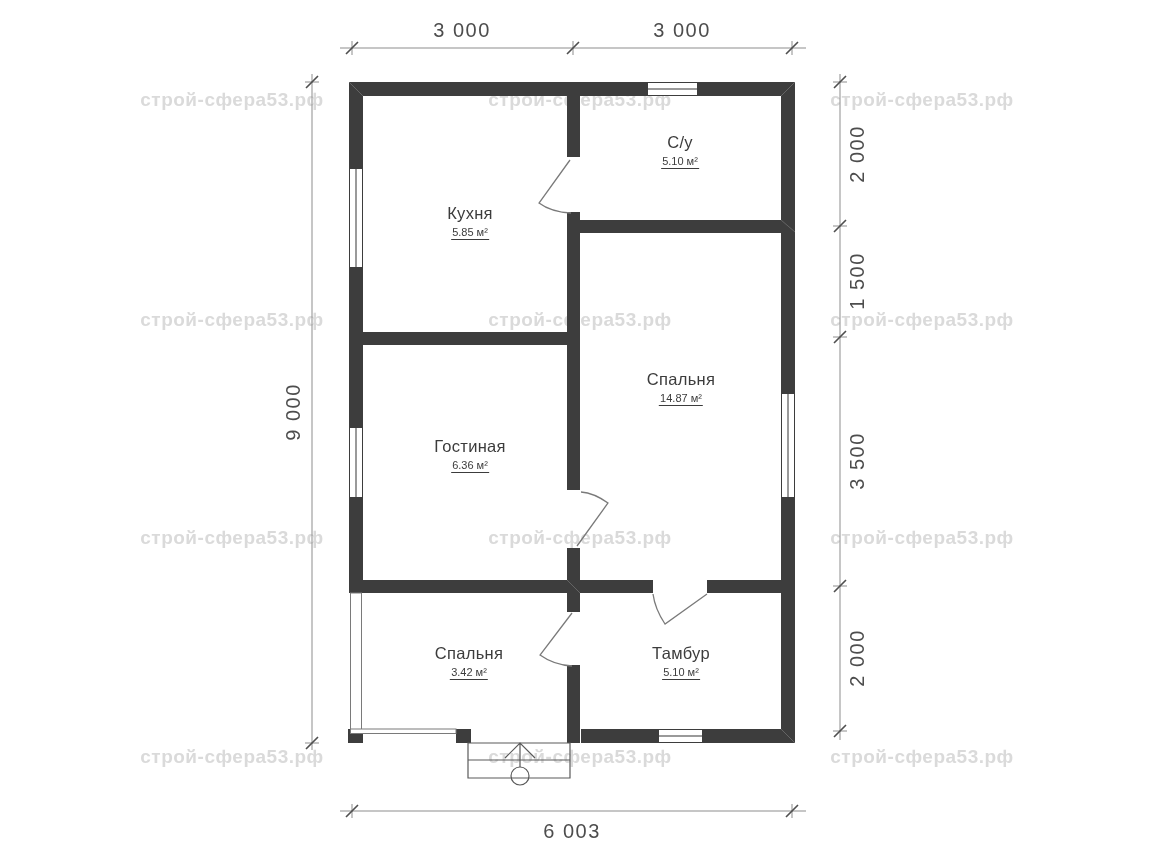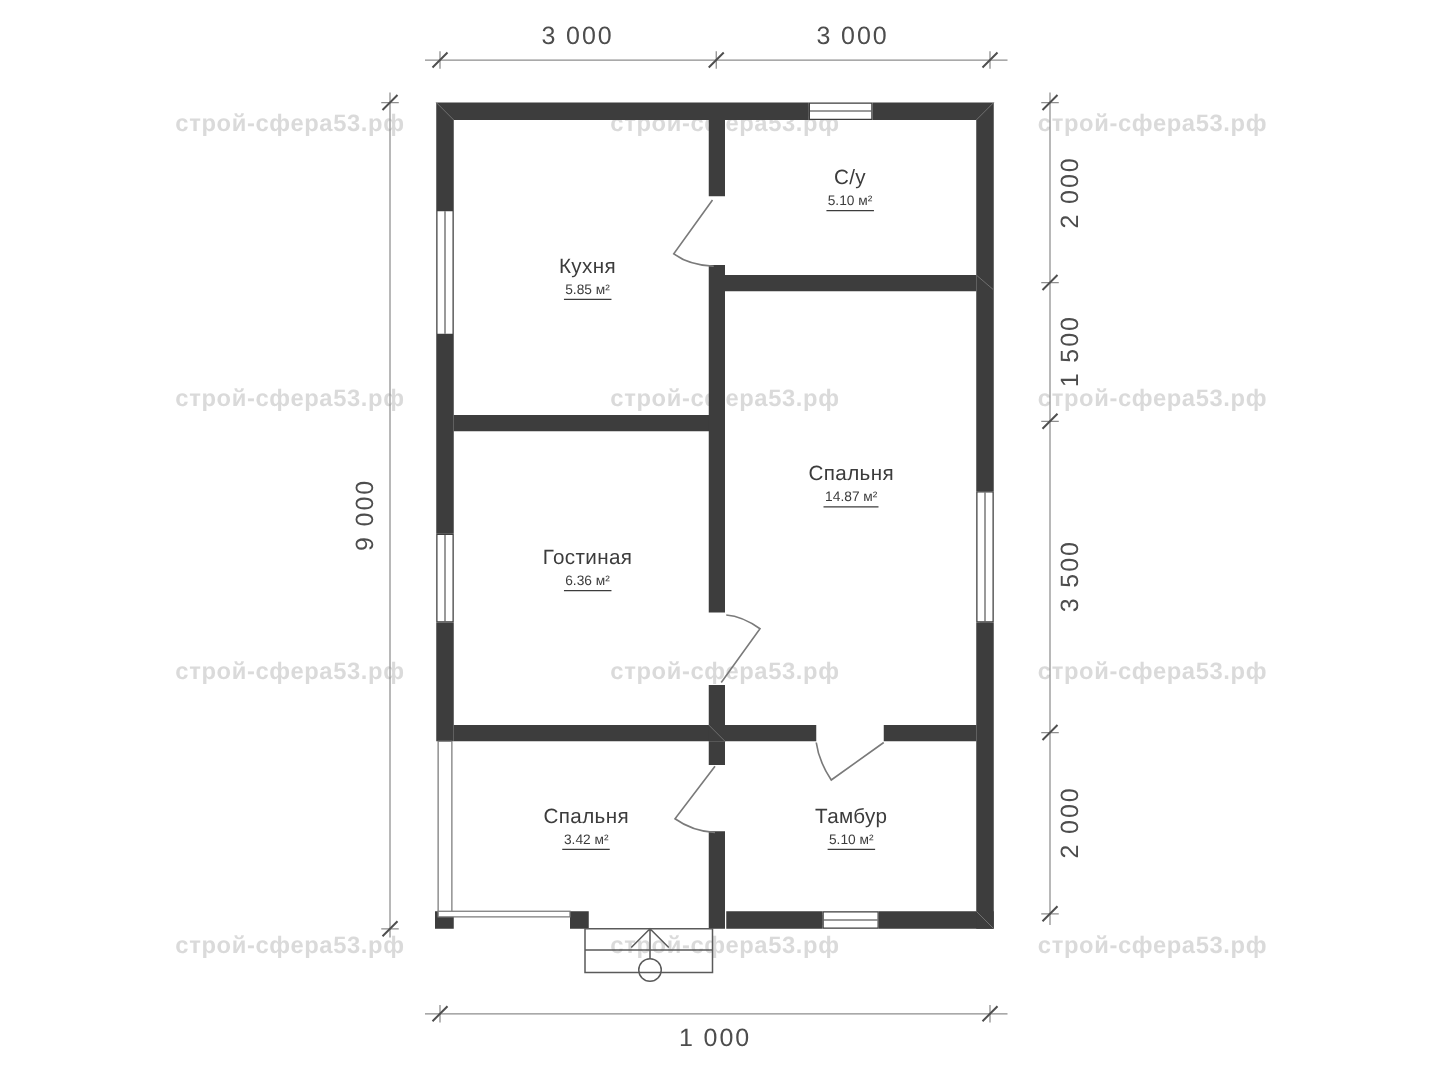--- a/index.html
+++ b/index.html
@@ -163,15 +163,15 @@
       <div class="rarea">5.10 м²</div>
     </div>
 
     <div class="dim" style="left:462px;top:30px">3 000</div>
     <div class="dim" style="left:682px;top:30px">3 000</div>
     <div class="dim rot" style="left:857px;top:154px">2 000</div>
     <div class="dim rot" style="left:857px;top:281px">1 500</div>
     <div class="dim rot" style="left:857px;top:461px">3 500</div>
     <div class="dim rot" style="left:857px;top:658px">2 000</div>
     <div class="dim rot" style="left:293px;top:412px">9 000</div>
-    <div class="dim" style="left:572px;top:831px">1 000</div>
+    <div class="dim" style="left:572px;top:831px">6 003</div>
   </div>
 </div>
 
 </body></html>

